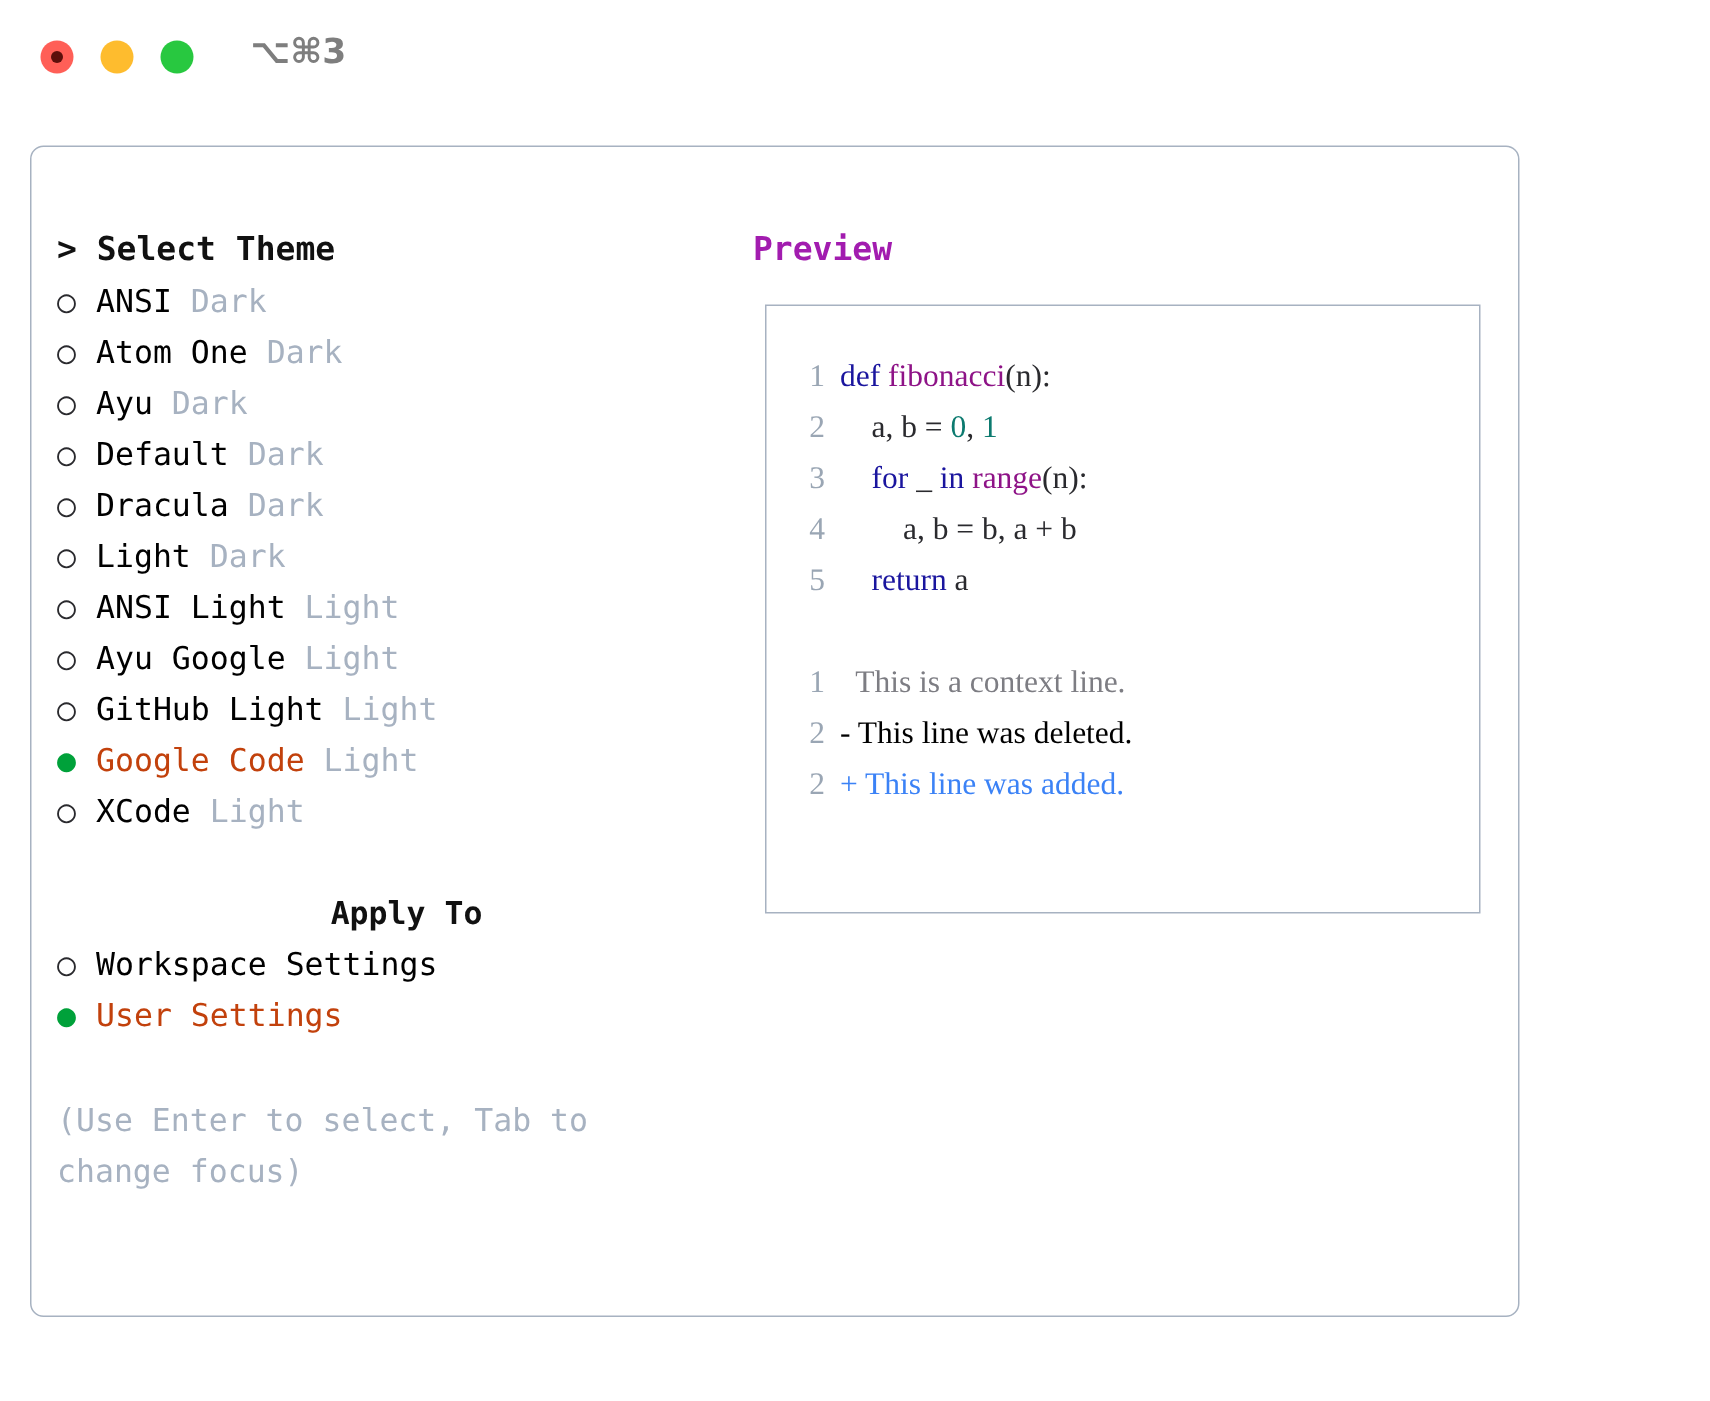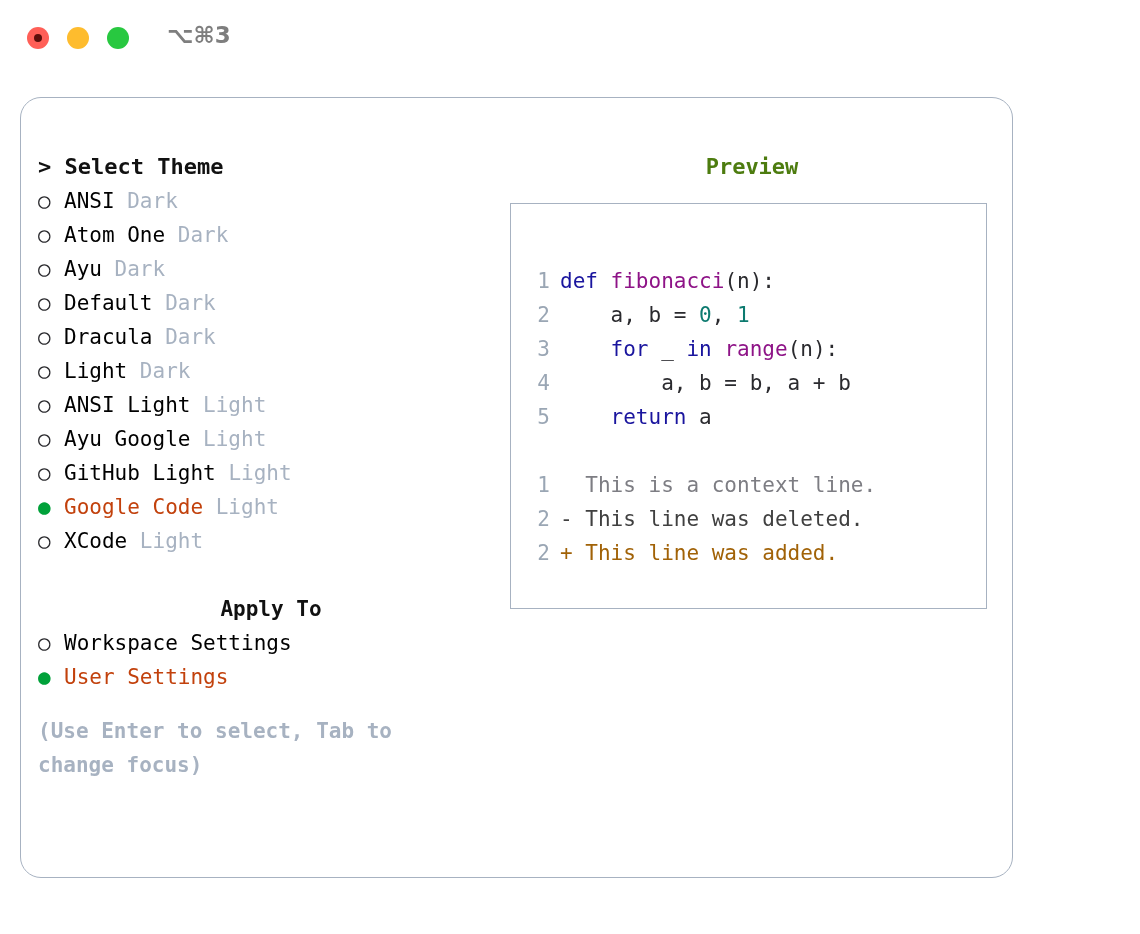--- a/index.html
+++ b/index.html
@@ -63,21 +63,21 @@
   }
 
   
   #panel {
     position: absolute;
     left: 20px;
     top: 97px;
     width: 993px;
     height: 781px;
     border: 1.5px solid #a7b2c1;
-    border-radius: 21px;
+    border-radius: 9px;
     background: #ffffff;
     box-sizing: border-box;
   }
 
   
   #left-col {
     position: absolute;
     left: 17px;
     top: 52px;
     width: 440px;
@@ -113,79 +113,78 @@
     font-weight: bold;
     color: #111111;
     line-height: 34px;
     white-space: pre;
     padding-left: 26px;
     text-align: center;
   }
   #apply-gap { height: 34px; }
 
   #hint {
-    margin-top: 20px;
+    margin-top: 36px;
     font-size: 21px;
     line-height: 34px;
     color: #a7b2c1;
     width: 420px;
     white-space: normal;
-    font-weight: bold;
   }
 
   
   #right-col {
     position: absolute;
     left: 481px;
     top: 52px;
     width: 500px;
   }
   #preview-label {
     font-size: 22px;
     font-weight: bold;
-    color: #4d7c0f;
-    line-height: 34px;
-    text-align: center;
+    color: #a21caf;
+    line-height: 34px;
   }
   #preview-box {
     position: absolute;
     left: 8px;
     top: 53px;
     width: 477px;
     height: 406px;
     border: 1.5px solid #a7b2c1;
     background: #ffffff;
     box-sizing: border-box;
   }
   #code-area {
     position: absolute;
     left: 13px;
-    top: 60px;
+    top: 29px;
     width: 450px;
+    font-family: Liberation Serif, serif;
   }
   .cl {
     font-size: 21px;
     line-height: 34px;
     white-space: pre;
     color: #2a2a2e;
   }
   .ln {
     display: inline-block;
     width: 26px;
     text-align: right;
     color: #9aa6b4;
     margin-right: 10px;
   }
   .kw   { color: #1a159e; }
   .fn   { color: #8e1387; }
   .num  { color: #0c7a6f; }
   .pl   { color: #2a2a2e; }
   .ctx  { color: #7d7d83; }
-  .del  { color: #404040; }
-  .add  { color: #a16207; text-align: right; }
+  .del  { color: #000000; }
+  .add  { color: #3b82f6; text-align: right; }
   .blank { height: 34px; }
 </style>
 </head>
 <body>
 
 <div id="window">
 
   <div id="titlebar">
     <div class="traffic" id="dot-close"></div>
     <div class="traffic" id="dot-min"></div>

